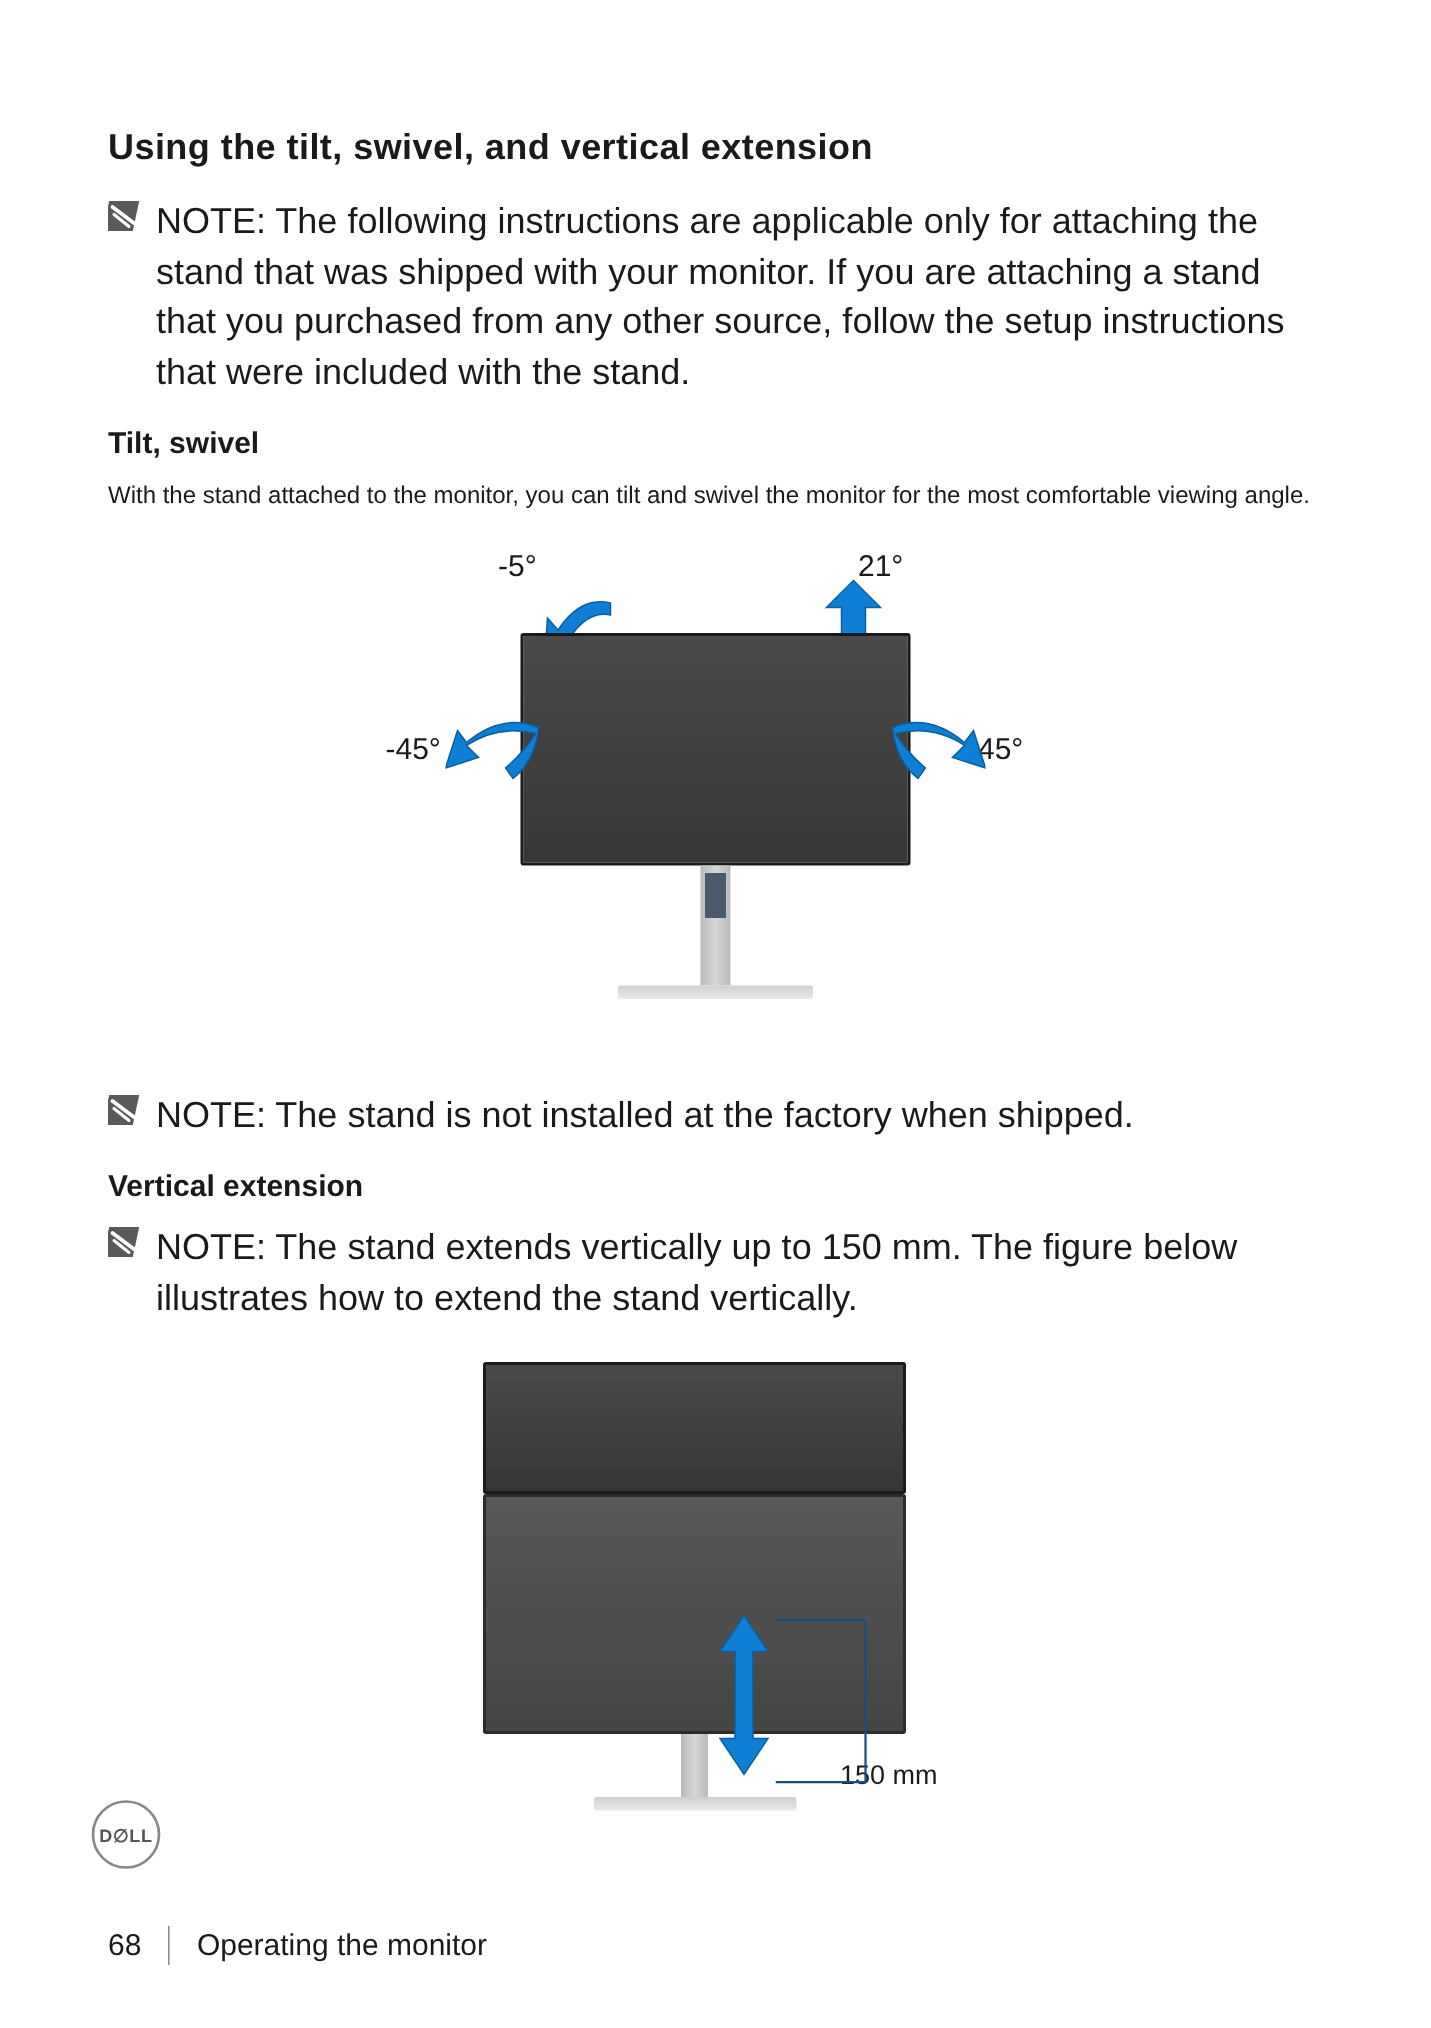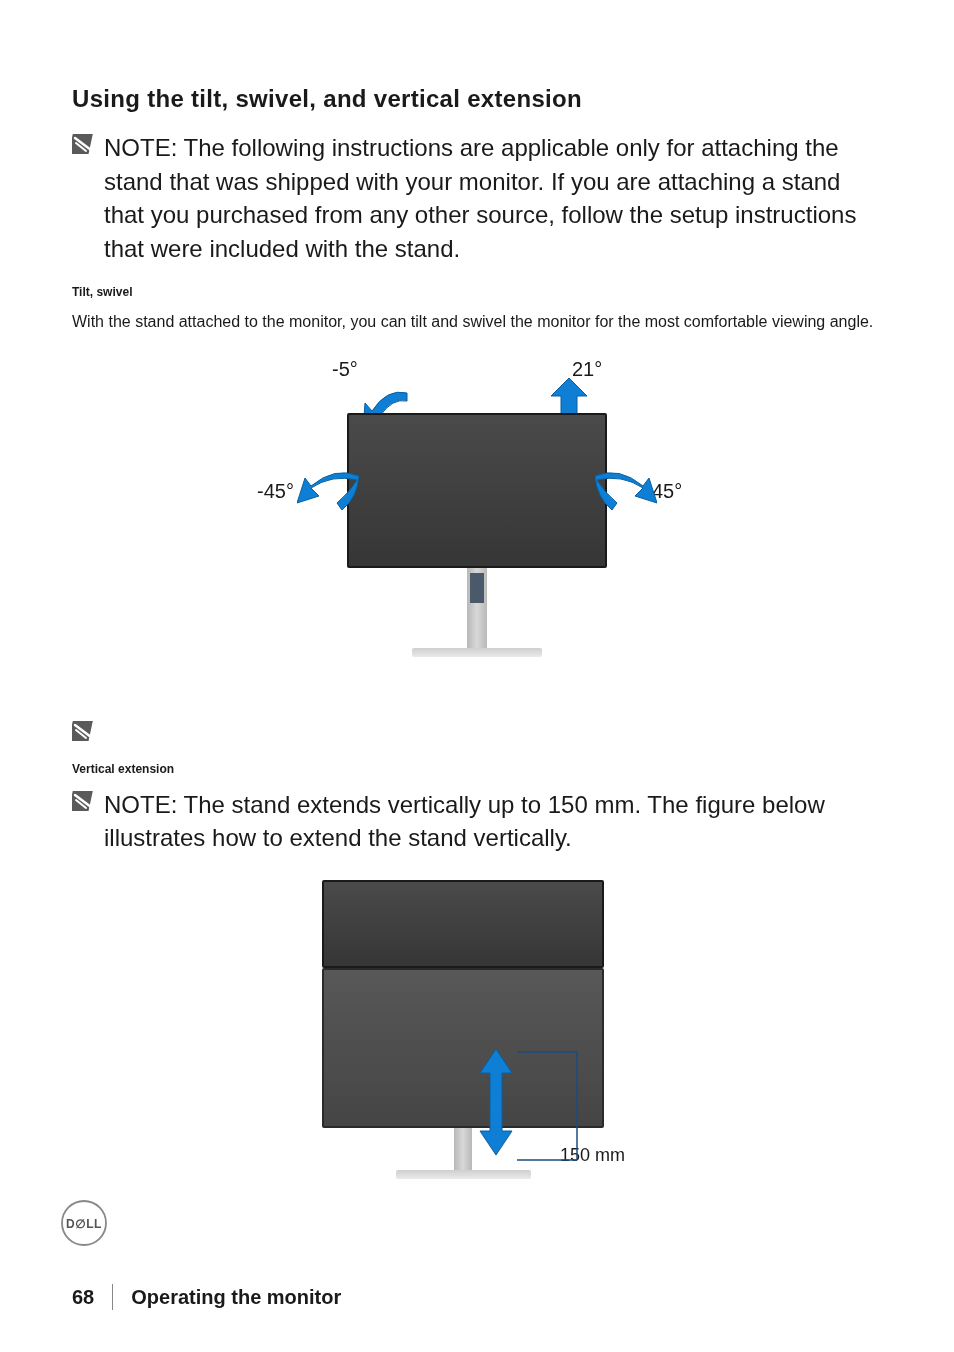--- a/index.html
+++ b/index.html
@@ -33,21 +33,21 @@
       height: 22px;
       margin-right: 10px;
       margin-top: 2px;
     }
     .note-text {
       font-size: 24px;
       font-weight: normal;
       line-height: 1.4;
     }
     .sub-heading {
-      font-size: 12px;
+      font-size: 20px;
       font-weight: bold;
       margin-bottom: 12px;
       margin-top: 8px;
     }
     .body-text {
       font-size: 16px;
       line-height: 1.4;
       margin-bottom: 24px;
       font-weight: 300;
     }
@@ -92,21 +92,21 @@
       stroke: #085a99;
     }
     .footer {
       position: absolute;
       bottom: 42px;
       left: 72px;
       right: 72px;
       display: flex;
       align-items: center;
       font-size: 20px;
-      font-weight: bold;
+      font-weight: normal;
     }
     .footer-page {
       margin-right: 18px;
     }
     .footer-sep {
       width: 1px;
       height: 26px;
       background: #888;
       margin-right: 18px;
     }
@@ -169,20 +169,21 @@
 </div>
 
 <div class="note-block">
   <span class="note-icon">
     <svg viewBox="0 0 22 22">
       <rect x="1" y="1" width="20" height="20" fill="#5a5a5a" transform="skewX(-12)"></rect>
       <line x1="3" y1="5" x2="19" y2="17" stroke="#ffffff" stroke-width="2.5" stroke-linecap="round"></line>
       <line x1="4" y1="10" x2="14" y2="18" stroke="#ffffff" stroke-width="2" stroke-linecap="round"></line>
     </svg>
   </span>
+  <p class="note-text">NOTE: The stand is not installed at the factory when shipped.</p>
 </div>
 
 <h2 class="sub-heading">Vertical extension</h2>
 
 <div class="note-block">
   <span class="note-icon">
     <svg viewBox="0 0 22 22">
       <rect x="1" y="1" width="20" height="20" fill="#5a5a5a" transform="skewX(-12)"></rect>
       <line x1="3" y1="5" x2="19" y2="17" stroke="#ffffff" stroke-width="2.5" stroke-linecap="round"></line>
       <line x1="4" y1="10" x2="14" y2="18" stroke="#ffffff" stroke-width="2" stroke-linecap="round"></line>

